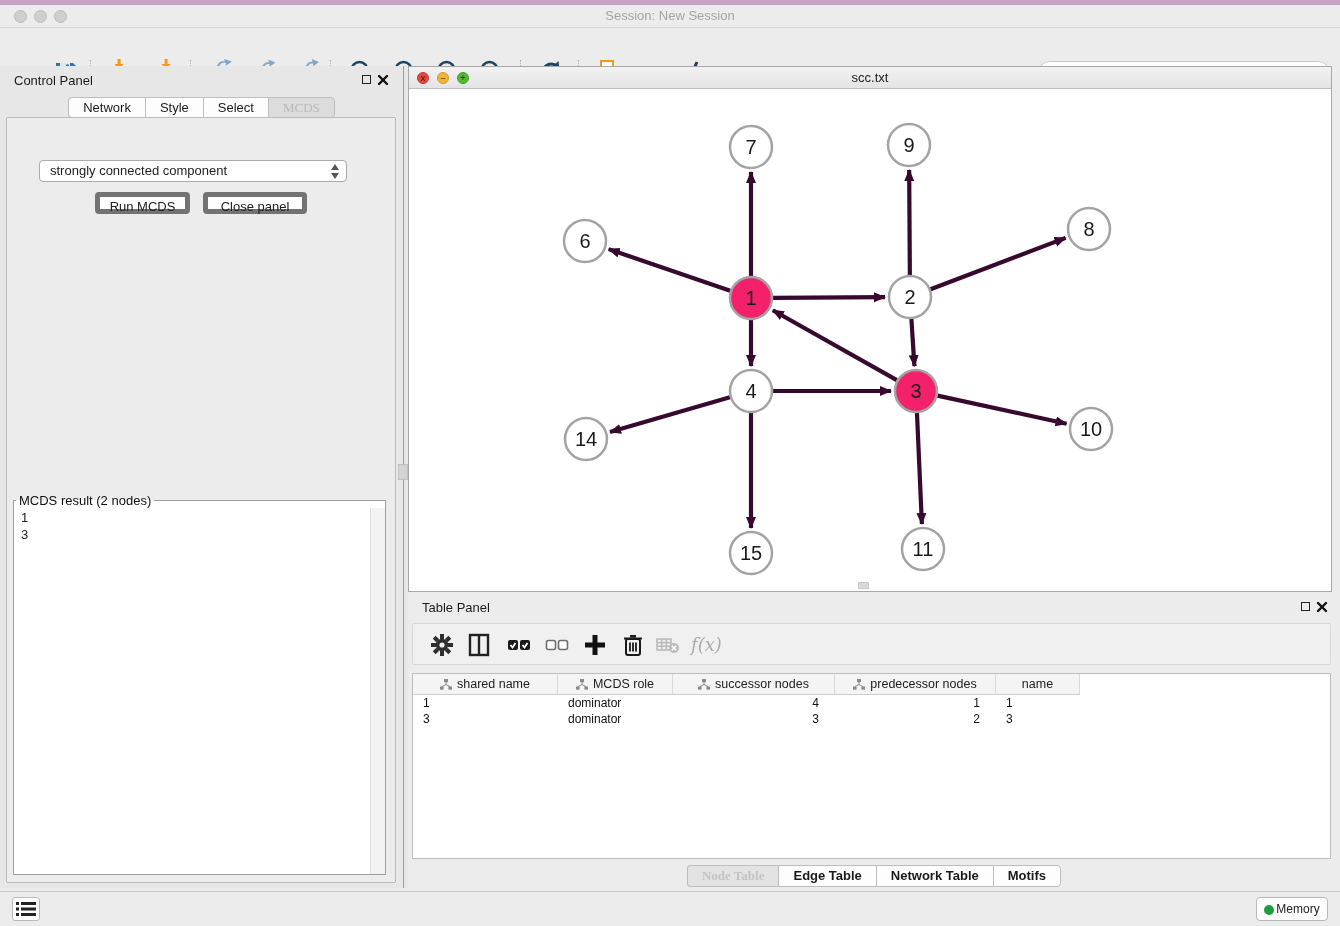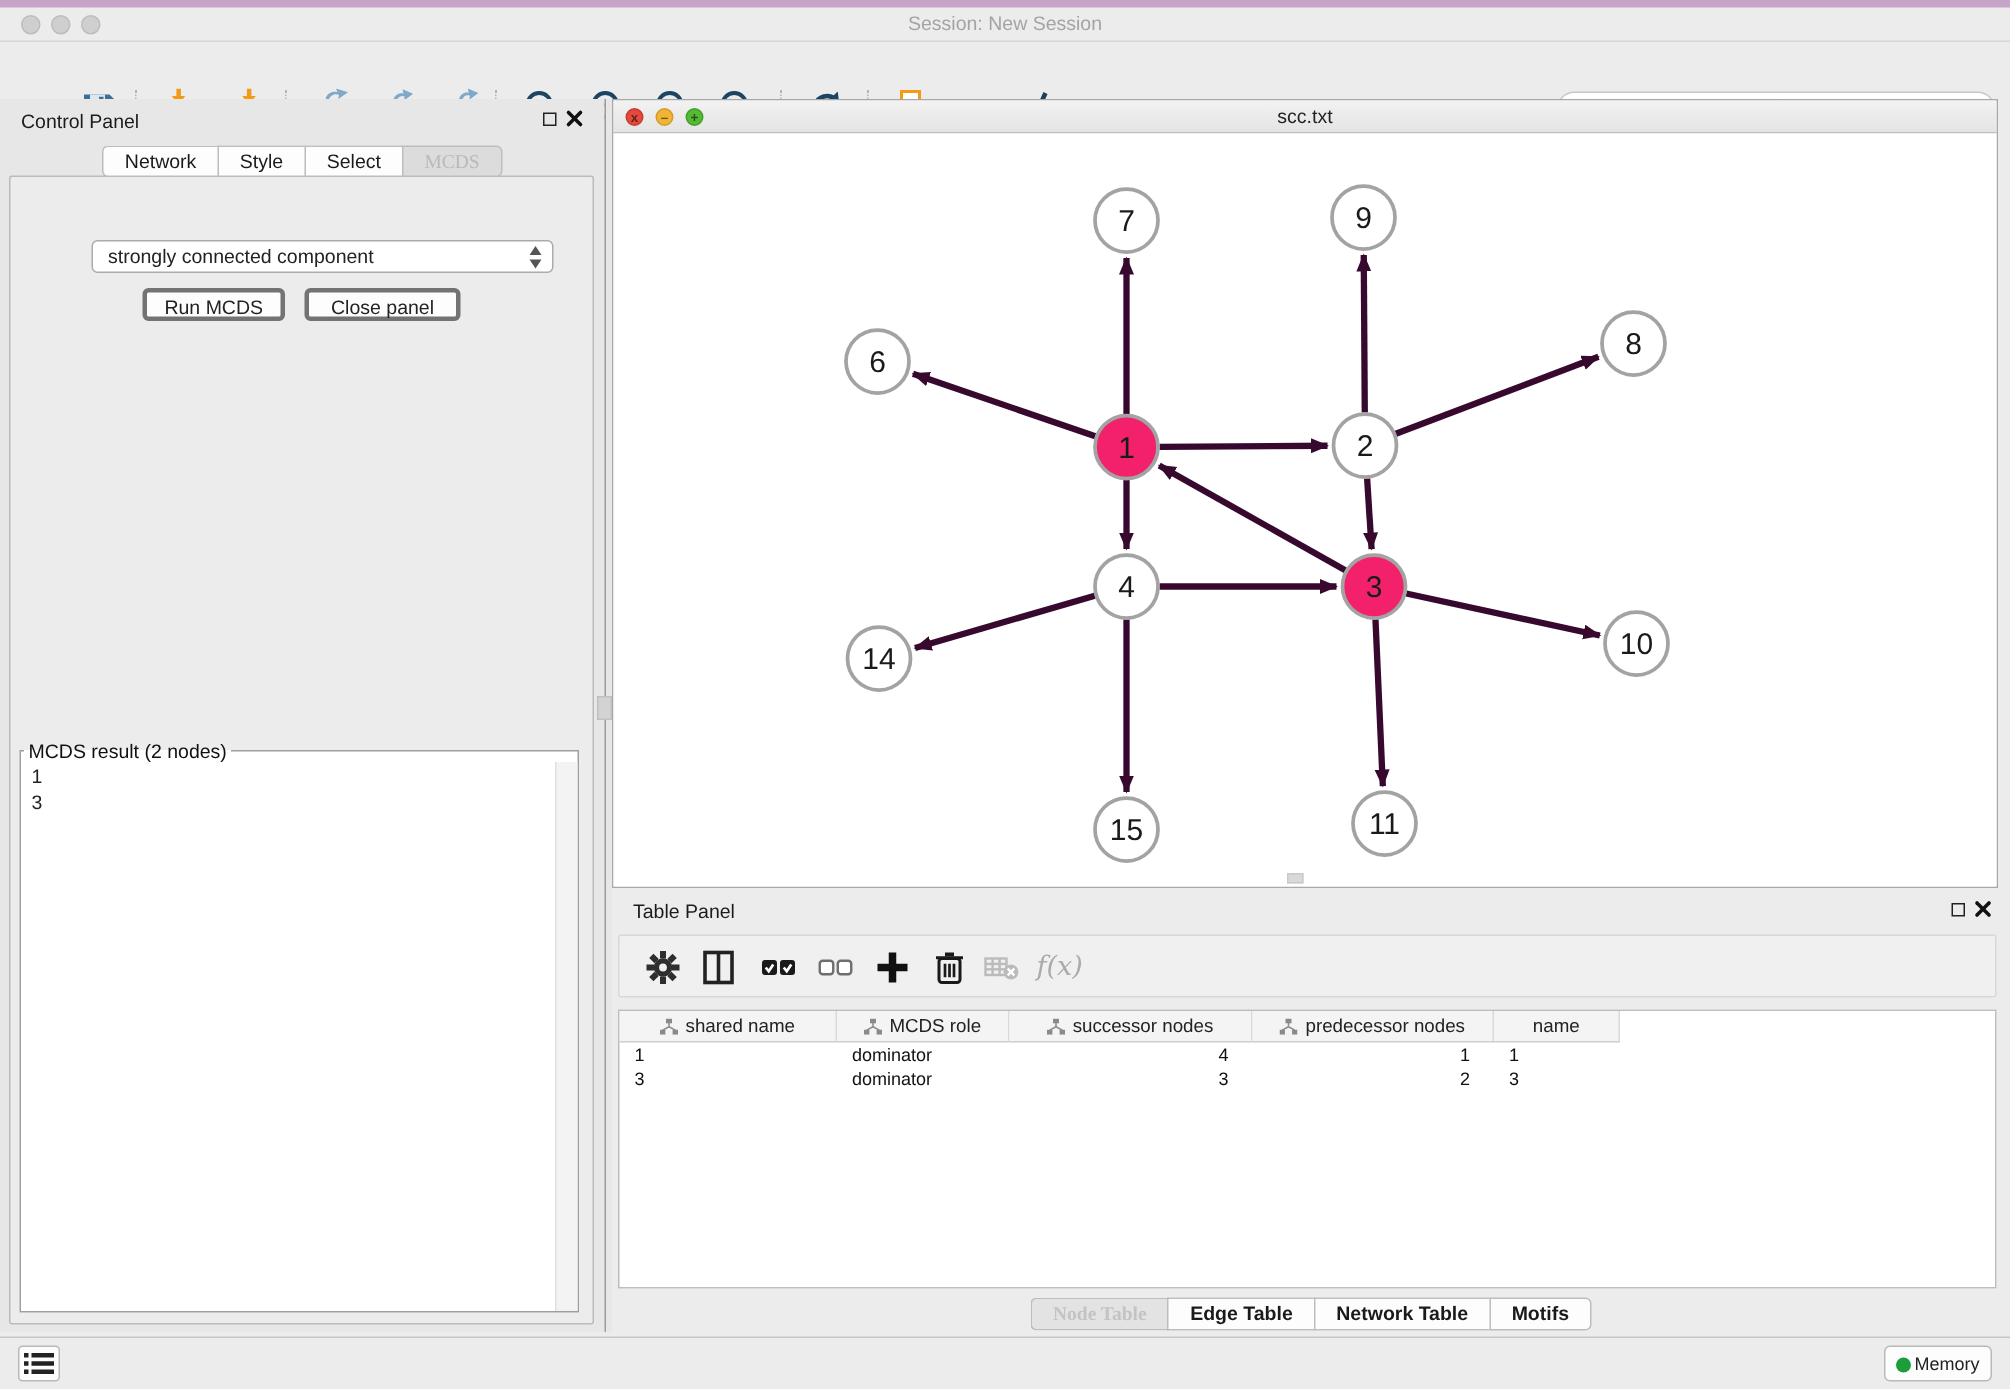--- a/index.html
+++ b/index.html
@@ -37,27 +37,27 @@
   .cp-tabs { position:absolute; left:0; top:31px; width:100%; display:flex; justify-content:center; z-index:3; }
   .tab { height:21px; line-height:19px; padding:0 14px; font-size:13px; background:#FDFDFD;
     border:1px solid #BDBDBD; border-right:none; color:#1a1a1a; }
   .tab:first-child { border-radius:4px 0 0 4px; }
   .tab:last-child  { border-radius:0 4px 4px 0; border-right:1px solid #BDBDBD; }
   .tab.sel-dim { background:#DCDCDC; color:#B9B9B9;font-family:Liberation Serif, serif; }
 
   .cp-box { position:absolute; left:6px; top:51px; width:390px; height:766px;
     background:#ECECEC; border:1px solid #BBBBBB; border-radius:2px; }
   .opt-label { position:absolute; left:0; width:100%; top:20px; text-align:center; font-size:13px; }
-  .criterion { position:absolute; left:54px; top:42px; width:308px; height:22px; background:#fff;
+  .criterion { position:absolute; left:32px; top:42px; width:308px; height:22px; background:#fff;
     border:1px solid #ABABAB; border-radius:4px; font-size:13px; line-height:20px; padding-left:10px; }
   .criterion .spin { position:absolute; right:6px; top:3px; width:9px; height:16px; }
   .spin i { display:block; width:0; height:0; border-left:4.5px solid transparent; border-right:4.5px solid transparent; }
   .spin .up { border-bottom:6px solid #555; margin-bottom:3px; }
   .spin .dn { border-top:6px solid #555; }
-  .cp-btn { position:absolute; top:74px; height:22px; background:#FDFDFD; border:3px solid #737373;
+  .cp-btn { position:absolute; top:74px; height:22px; background:#FDFDFD; border:5px solid #737373;
     border-radius:4px; font-size:13px; text-align:center; line-height:20px; }
   .btn-run { left:88px; width:95px; }
   .btn-close { left:196px; width:104px; }
 
   .mcds-fieldset { position:absolute; left:6px; top:375px; width:373px; height:382px;
     border:1px solid #9E9E9E; background:#fff; }
   .mcds-fieldset legend { font-size:13px; color:#111; padding:0 3px; margin-left:2px; background:transparent; }
   .result-list { position:absolute; left:0; top:0; bottom:0; right:15px; background:#fff;
     font-size:13px; line-height:17px; padding:1px 0 0 7px; white-space:pre; }
   .result-scroll { position:absolute; right:0; top:0; bottom:0; width:15px; background:#F3F3F3; border-left:1px solid #E0E0E0; }

